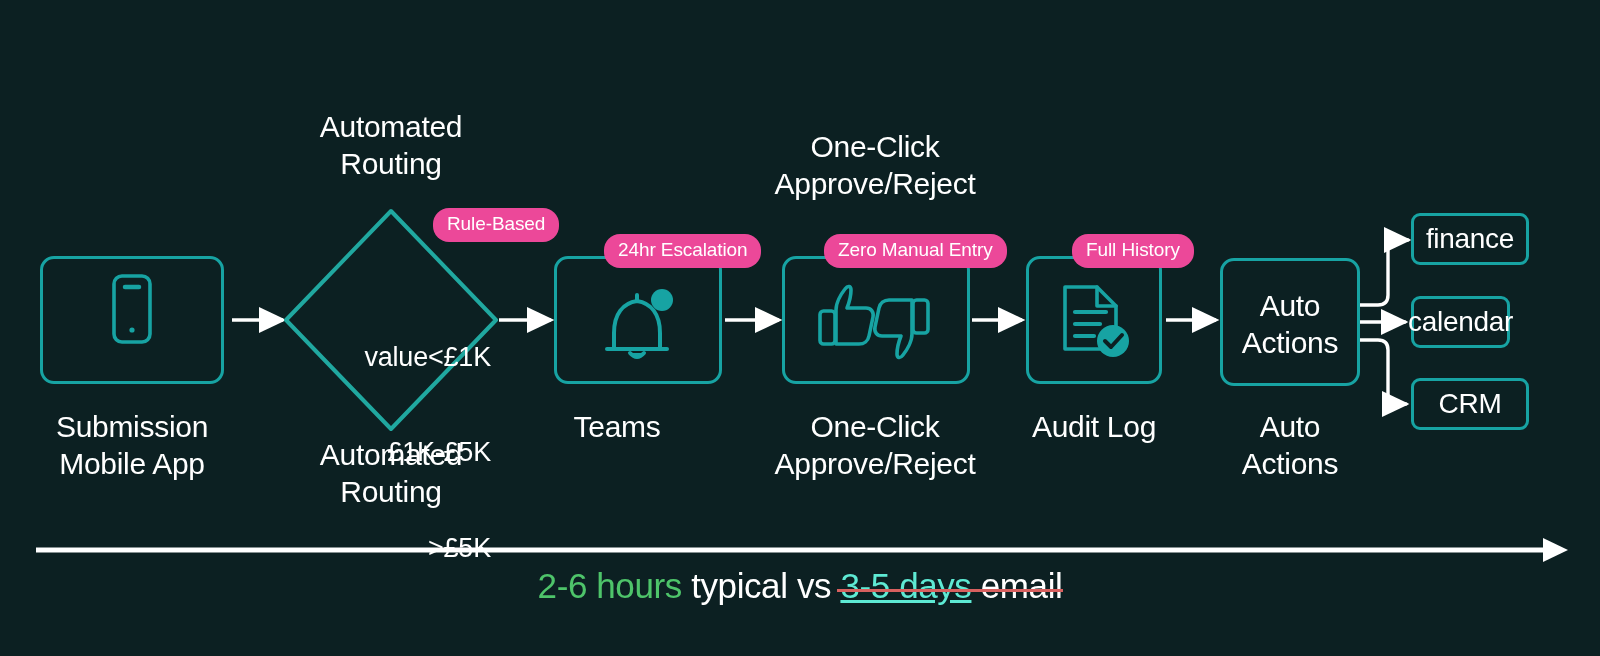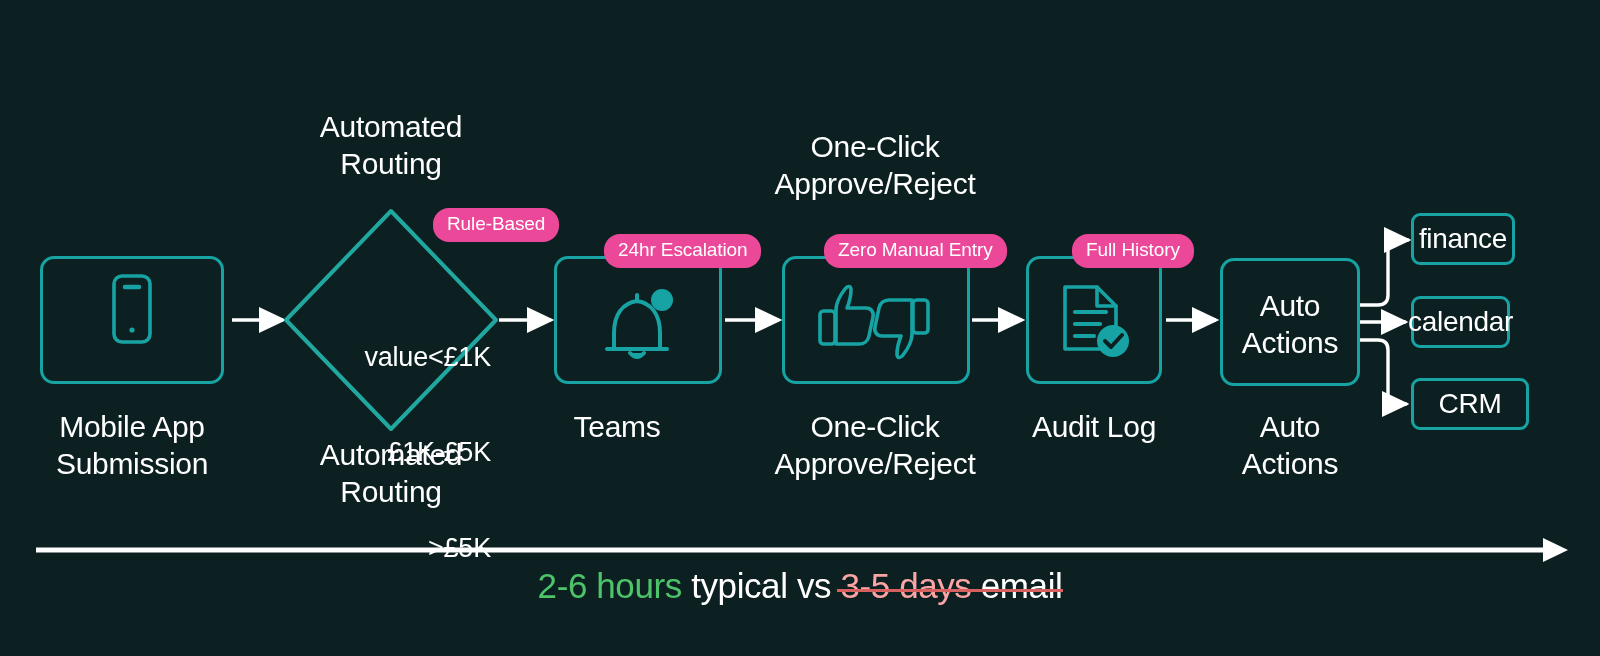--- a/index.html
+++ b/index.html
@@ -102,21 +102,21 @@
     position: absolute;
     left: 0; right: 0;
     top: 566px;
     text-align: center;
     font-size: 35px;
     color: #ffffff;
     letter-spacing: -0.4px;
     white-space: nowrap;
   }
   #caption .fast { color: #4ec46a; margin-top: 33px; }
-  #caption .slow { color: #fca5a5; }
+  #caption .slow { color: #5eead4; text-decoration: underline; }
   .strikebar {
     position: absolute;
     top: 588px;
     height: 3px;
     background: #d8605f;
   }
 </style>
 </head>
 <body>
 
@@ -183,22 +183,22 @@
     </g>
 
     <g stroke="#ffffff" fill="none">
       <line x1="36" y1="550" x2="1548" y2="550" stroke-width="5"></line>
       <path d="M1543,538 L1568,550 L1543,562 Z" fill="#ffffff" stroke="none"></path>
     </g>
   </svg>
 
   <div class="node-box" style="left:40px; top:256px; width:184px; height:128px;"></div>
   <div class="node-label" style="left:16px; top:408px; width:232px;">
+    <div>Submission</div>
     <div>Mobile App</div>
-    <div>Submission</div>
   </div>
 
   <div class="node-toplabel" style="left:275px; top:108px; width:232px;">
     <div>Automated</div>
     <div>Routing</div>
   </div>
   <div class="diamond-text" style="left:291px; top:278px; width:200px;">
     <div>value&lt;£1K</div>
     <div>£1K-£5K</div>
     <div>&gt;£5K</div>
@@ -235,21 +235,21 @@
   <div class="node-box" style="left:1220px; top:258px; width:140px; height:128px;"></div>
   <div class="box-text" style="left:1220px; top:288px; width:140px;">
     <div>Auto</div>
     <div>Actions</div>
   </div>
   <div class="node-label" style="left:1174px; top:408px; width:232px;">
     <div>Auto</div>
     <div>Actions</div>
   </div>
 
-  <div class="chip" style="left:1411px; top:213px; width:104px; height:52px;">finance</div>
+  <div class="chip" style="left:1411px; top:213px; width:118px; height:52px;">finance</div>
   <div class="chip" style="left:1411px; top:296px; width:99px; height:52px;">calendar</div>
   <div class="chip" style="left:1411px; top:378px; width:118px; height:52px;">CRM</div>
 
   <div id="caption">
     <span class="fast">2-6 hours</span><span> typical vs </span><span class="slow">3-5 days</span><span> email</span>
   </div>
   <div class="strikebar" id="strikebar" style="left: 837.422px; width: 226.016px; top: 589.4px;"></div>
 
 </div>
 

